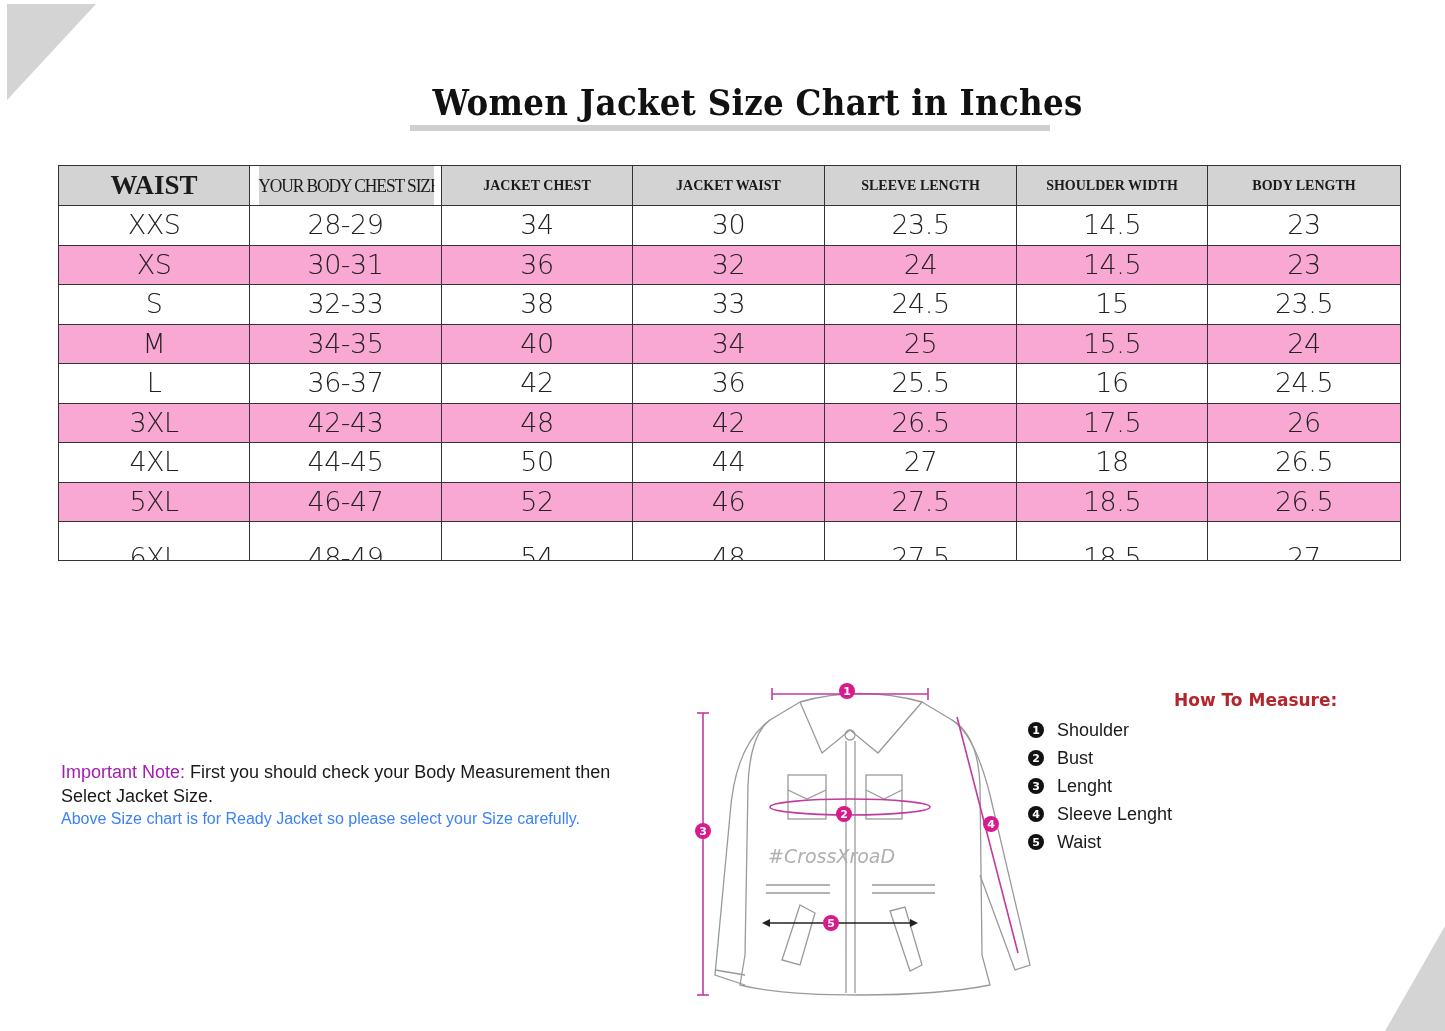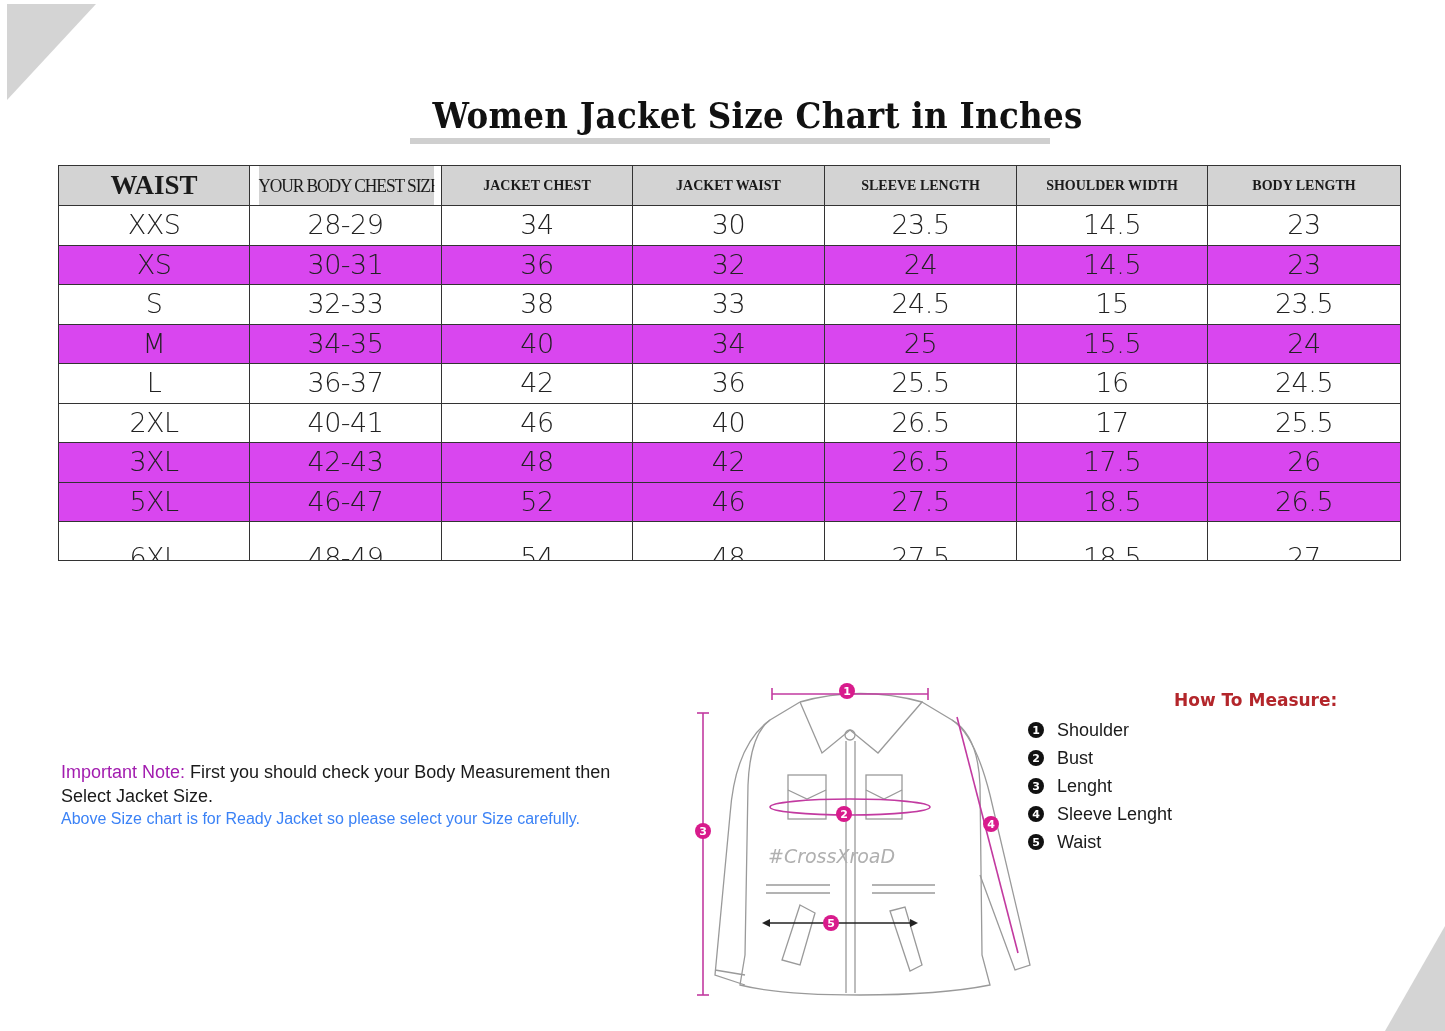--- a/index.html
+++ b/index.html
@@ -9,21 +9,21 @@
   }
   .corner-tl {
     position:absolute; left:7px; top:4px; width:0; height:0;
     border-top:96px solid #d4d4d4; border-right:89px solid transparent;
   }
   .corner-br {
     position:absolute; right:0; bottom:0; width:0; height:0;
     border-bottom:105px solid #d4d4d4; border-left:60px solid transparent;
   }
   .title-wrap {
-    position:absolute; left:410px; top:94px; width:640px; text-align:center;
+    position:absolute; left:410px; top:81px; width:640px; text-align:center;
   }
   .title {
     font-family:"DejaVu Serif", serif; font-weight:bold; font-size:35px;
     letter-spacing:0.3px; transform:scaleX(0.93); transform-origin:center;
     color:#111; line-height:44px; white-space:nowrap;
   }
   .title-underline {
     height:6px; background:#cfcfcf; margin-top:0px;
   }
   table.chart {
@@ -38,21 +38,21 @@
     font-family:"Liberation Serif", serif; font-weight:bold; font-size:14px;
     color:#1a1a1a; white-space:nowrap;
   }
   table.chart th.size-h { font-size:27px; }
   table.chart th.body-h { font-weight:normal; font-size:19px; letter-spacing:-1.2px; transform:scaleX(0.92); }
   table.chart td {
     height:38.5px; font-family:"DejaVu Sans", sans-serif; font-weight:200;
     font-size:27px; color:#222; line-height:38px;
     letter-spacing:-0.5px;
   }
-  table.chart tr.shade td { background:#d946ef;margin-top:44px; }
+  table.chart tr.shade td { background:#f9a8d4;margin-top:44px; }
   table.chart tr.last td { vertical-align:bottom; line-height:20px; height:38px; }
   table.chart tr.last td span { display:inline-block; transform:translateY(8px); }
 
   .note {
     position:absolute; left:61px; top:760px; width:560px;
     font-family:"Liberation Sans", sans-serif; font-size:18px; line-height:24px;
     color:#1a1a1a;
   }
   .note .lbl { color:#a21caf; }
   .note .red { color:#3b82f6; font-size:16px; display:block; line-height:22px; }
@@ -144,37 +144,37 @@
       </tr>
       <tr>
         <td><span>L</span></td>
         <td><span>36-37</span></td>
         <td><span>42</span></td>
         <td><span>36</span></td>
         <td><span>25.5</span></td>
         <td><span>16</span></td>
         <td><span>24.5</span></td>
       </tr>
-      <tr>
-        <td><span>2XL</span></td>
-        <td><span>40-41</span></td>
-        <td><span>46</span></td>
-        <td><span>40</span></td>
-        <td><span>26.5</span></td>
-        <td><span>17</span></td>
-        <td><span>25.5</span></td>
-      </tr>
       <tr class="shade">
         <td><span>3XL</span></td>
         <td><span>42-43</span></td>
         <td><span>48</span></td>
         <td><span>42</span></td>
         <td><span>26.5</span></td>
         <td><span>17.5</span></td>
         <td><span>26</span></td>
+      </tr>
+      <tr>
+        <td><span>4XL</span></td>
+        <td><span>44-45</span></td>
+        <td><span>50</span></td>
+        <td><span>44</span></td>
+        <td><span>27</span></td>
+        <td><span>18</span></td>
+        <td><span>26.5</span></td>
       </tr>
       <tr class="shade">
         <td><span>5XL</span></td>
         <td><span>46-47</span></td>
         <td><span>52</span></td>
         <td><span>46</span></td>
         <td><span>27.5</span></td>
         <td><span>18.5</span></td>
         <td><span>26.5</span></td>
       </tr>

